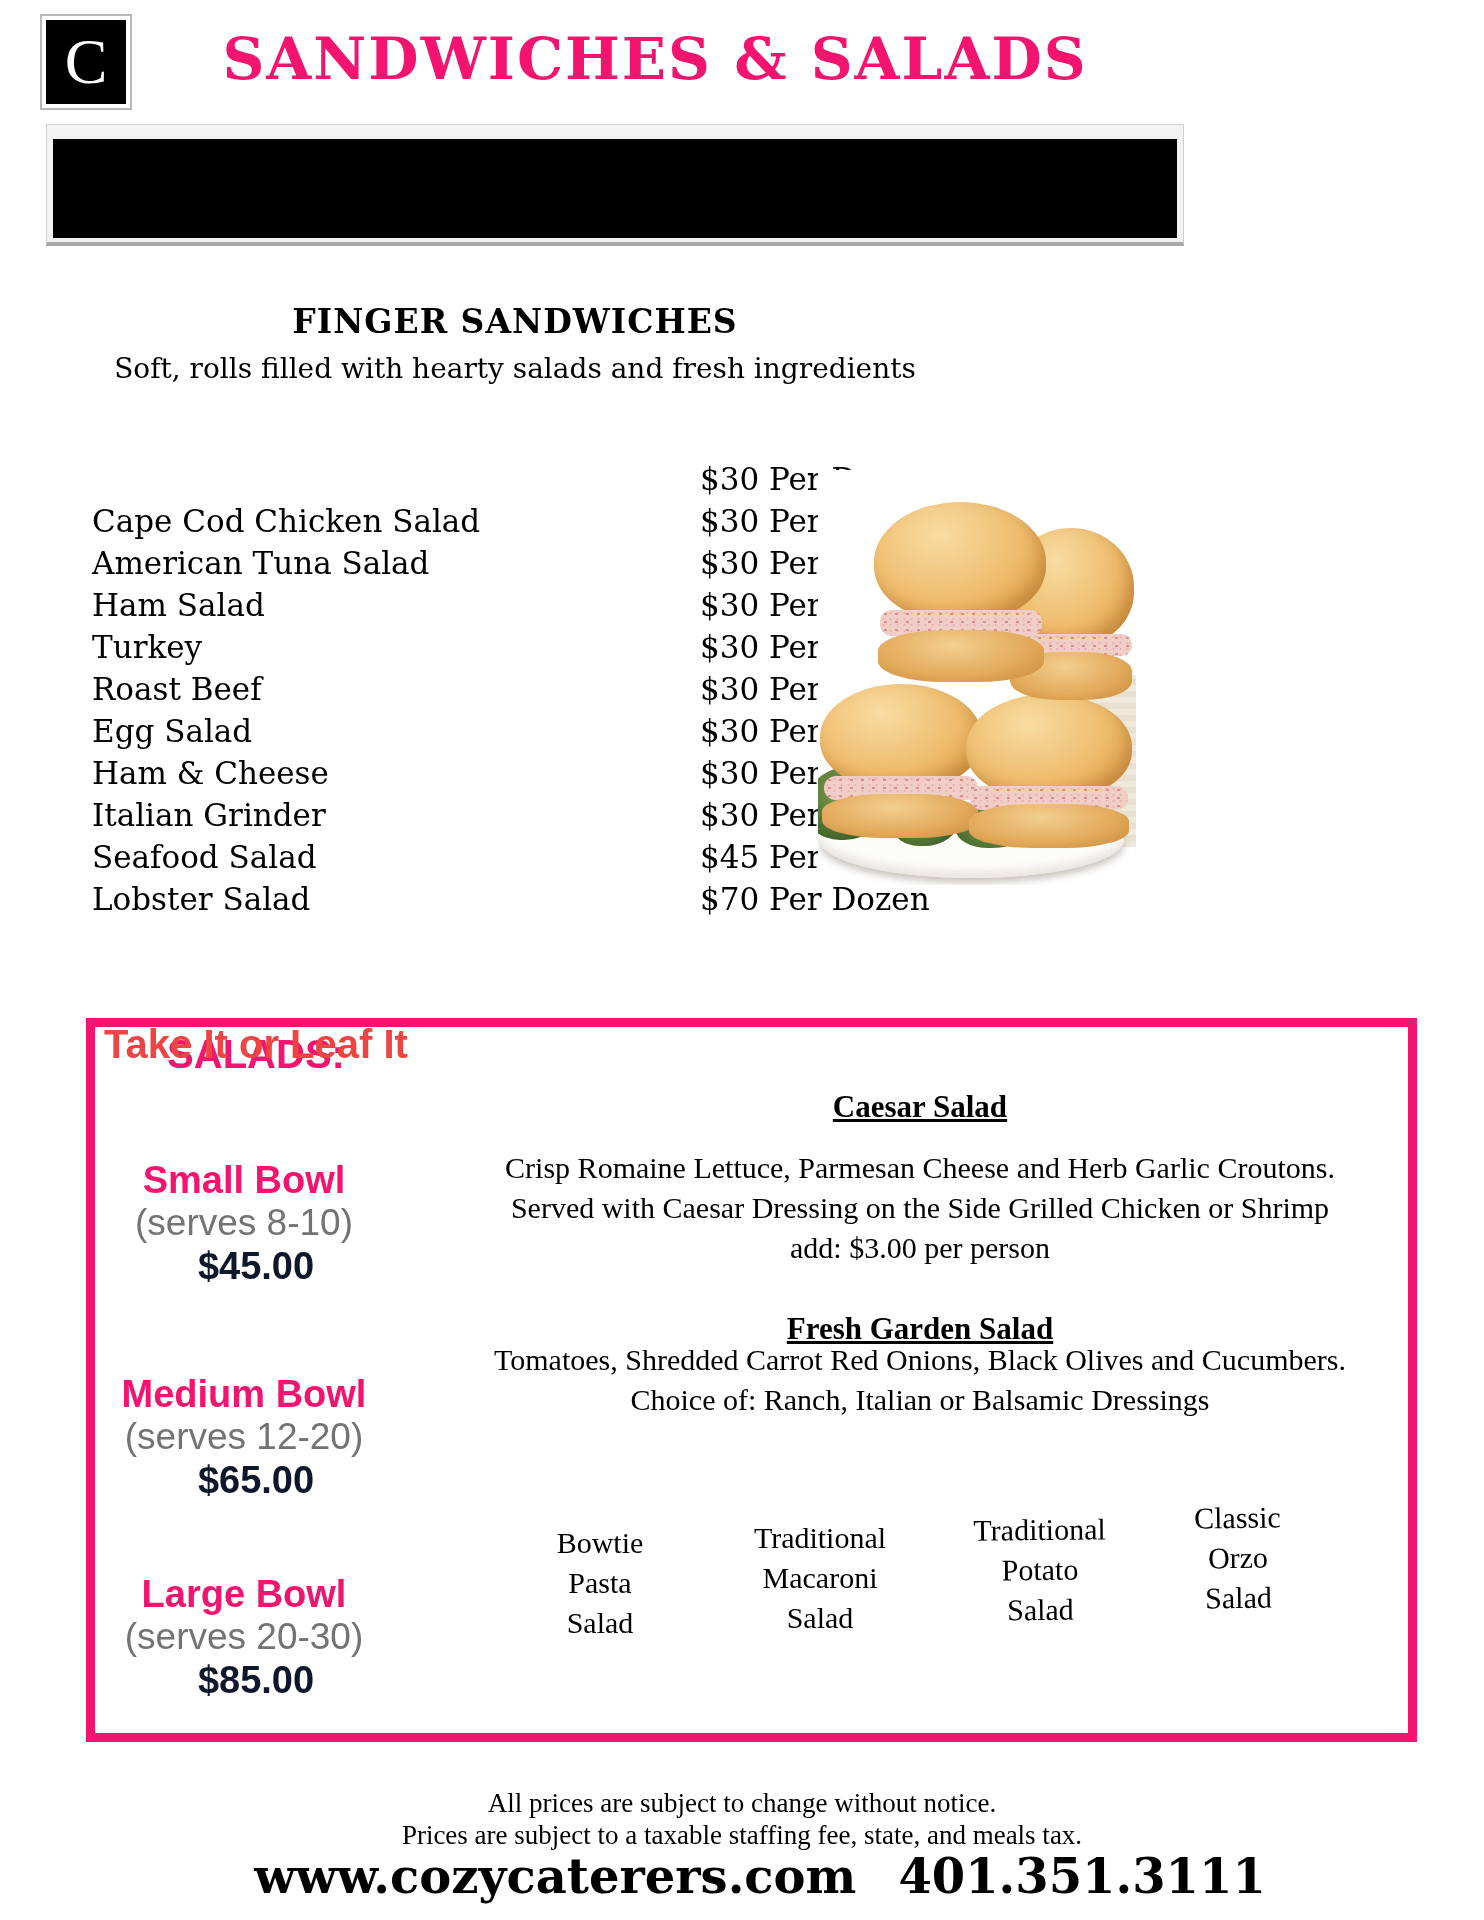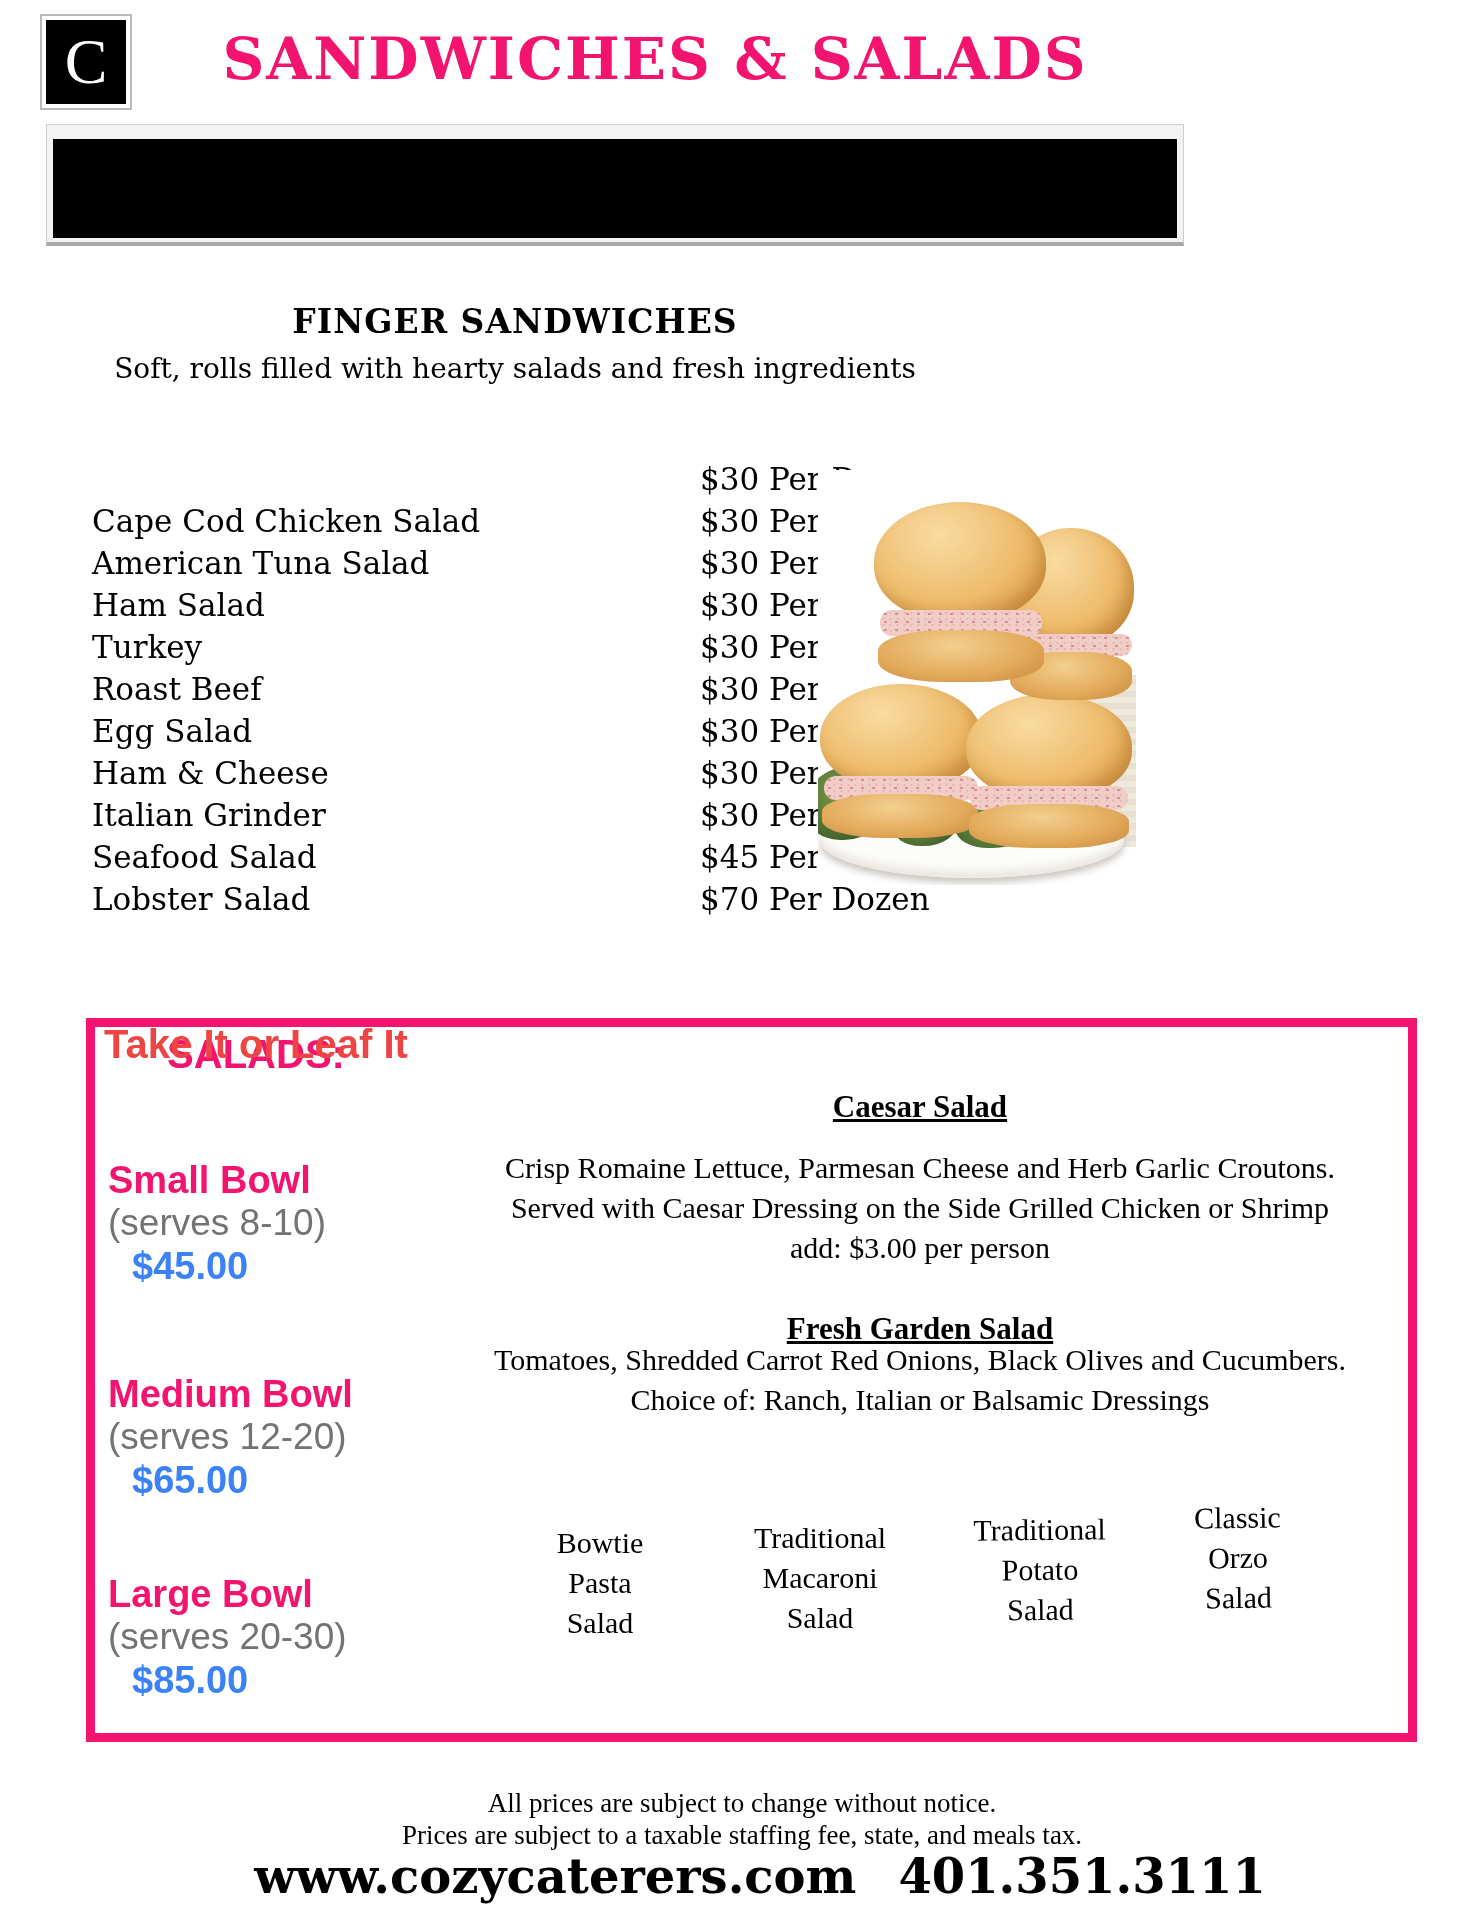--- a/index.html
+++ b/index.html
@@ -47,24 +47,24 @@
         background-image:radial-gradient(#d89090 18%,rgba(0,0,0,0) 20%),radial-gradient(#e8b0a8 22%,rgba(0,0,0,0) 24%);
         background-size:11px 8px,7px 6px;}
 
   
   .salads-box{position:absolute;left:86px;top:1018px;width:1331px;height:724px;
               border:9px solid #f2146e;background:#fff;box-sizing:border-box;}
   .sb-heading{position:absolute;left:96px;top:1032px;width:320px;text-align:center;
               font-family:"Liberation Sans",sans-serif;font-weight:bold;font-size:40px;color:#f2146e;}
   .sb-subheading{position:absolute;left:88px;top:1022px;width:336px;text-align:center;
               font-family:"Liberation Sans",sans-serif;font-weight:bold;font-size:40px;color:#ef4444;}
-  .bowl{position:absolute;left:108px;width:320px;font-family:"Liberation Sans",sans-serif;}
+  .bowl{position:absolute;left:84px;width:320px;text-align:center;font-family:"Liberation Sans",sans-serif;}
   .bowl-name{font-weight:bold;font-size:38px;color:#f2146e;line-height:44px;}
   .bowl-serves{font-size:37px;color:#737373;line-height:42px;}
-  .bowl-price{font-weight:bold;font-size:38px;color:#3b82f6;line-height:44px;margin-left:24px;}
+  .bowl-price{font-weight:bold;font-size:38px;color:#0f172a;line-height:44px;margin-left:24px;}
   .bowl-small{top:1158px;}
   .bowl-medium{top:1372px;}
   .bowl-large{top:1572px;}
 
   .desc-col{position:absolute;left:430px;width:980px;text-align:center;font-family:"Liberation Serif",serif;}
   .desc-title{font-weight:bold;font-size:31px;text-decoration:underline;margin-top:13px;}
   .desc-body{font-size:30px;line-height:40px;}
   .caesar-title{top:1076px;}
   .caesar-body{top:1148px;}
   .garden-title{top:1298px;}

